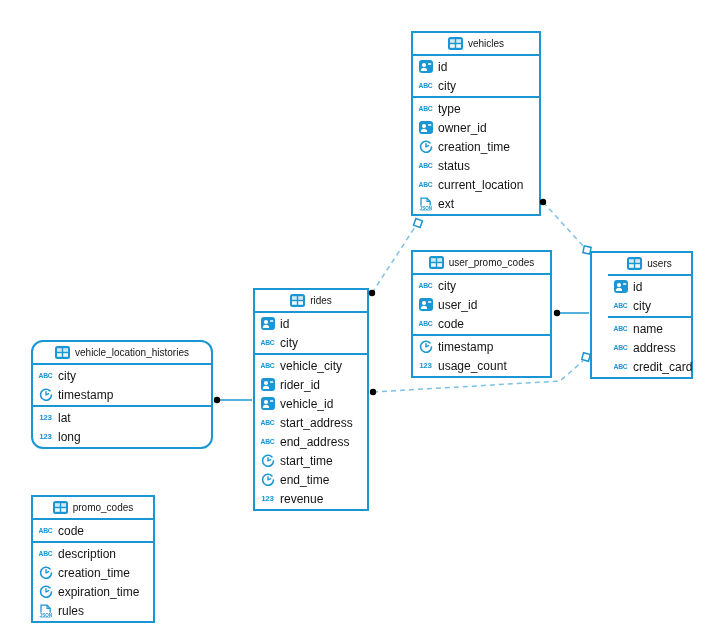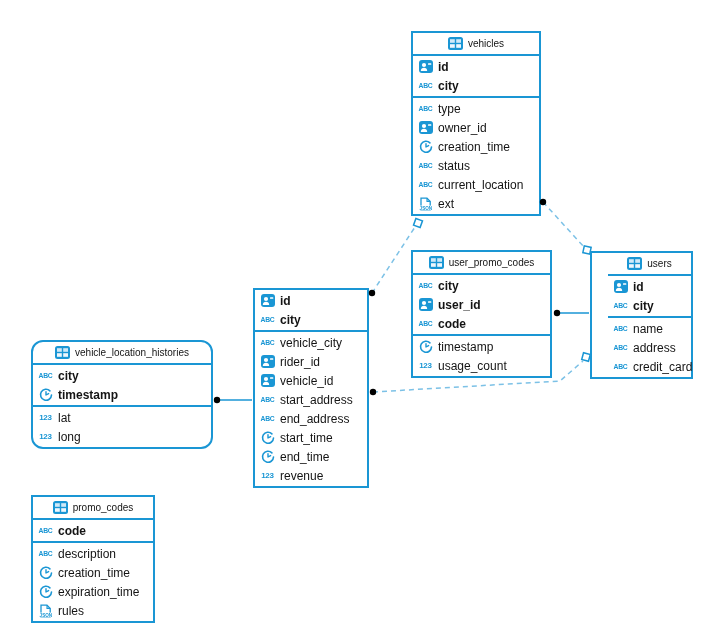--- a/index.html
+++ b/index.html
@@ -19,21 +19,21 @@
     height:21px;display:flex;align-items:center;justify-content:center;gap:5px;
     border-bottom:2px solid var(--accent);
     font-size:10px;white-space:nowrap;
   }
   .section-keys{padding:1px 0;border-bottom:2px solid var(--accent);}
   .section-cols{padding:1px 0;}
   .row{
     height:19px;display:flex;align-items:center;gap:4px;
     padding:0 5px 0 4px;font-size:12px;white-space:nowrap;
   }
-  .section-keys .clabel{font-weight:700;}
+  .section-keys .clabel{font-weight:400;}
   .cicon{width:17px;min-width:17px;display:flex;align-items:center;justify-content:center;}
   .glyph{
     color:var(--accent);font-weight:800;font-size:6.8px;letter-spacing:-0.2px;
     font-family:"Liberation Sans", sans-serif;
   }
   .tname,.clabel{color:#141414;}
   .edge-solid{stroke:var(--accent);stroke-width:1.5;fill:none;}
   .edge-dashed{stroke:var(--accent-light);stroke-width:1.5;fill:none;stroke-dasharray:5 4;}
   .edge-dot{fill:var(--dot);}
   .edge-square{fill:#fff;stroke:var(--accent);stroke-width:1.5;}
@@ -254,20 +254,32 @@
         </div>
         <div class="row">
           <span class="cicon">
             <span class="glyph">ABC</span>
           </span>
           <span class="clabel">credit_card</span>
         </div>
       </div>
     </div>
     <div class="table" style="left: 253px; top: 288px; width: 116px;">
+      <div class="thead">
+        <span style="display:flex">
+          <svg width="15" height="13" viewBox="0 0 15 13">
+            <rect x="0" y="0" width="15" height="13" rx="2.5" fill="#1a96d4"></rect>
+            <rect x="2" y="2.2" width="4.8" height="3.6" fill="#cfe9f8"></rect>
+            <rect x="8.2" y="2.2" width="4.8" height="3.6" fill="#cfe9f8"></rect>
+            <rect x="2" y="7.2" width="4.8" height="3.6" fill="#eef7fd"></rect>
+            <rect x="8.2" y="7.2" width="4.8" height="3.6" fill="#eef7fd"></rect>
+          </svg>
+        </span>
+        <span class="tname">rides</span>
+      </div>
       <div class="section-keys">
         <div class="row">
           <span class="cicon">
             <svg width="14" height="13" viewBox="0 0 14 13">
               <rect x="0" y="0" width="14" height="13" rx="3" fill="#1a96d4"></rect>
               <circle cx="5" cy="5" r="2.1" fill="#fff"></circle>
               <path d="M1.8 11 C1.8 8.7 3.2 7.7 5 7.7 C6.8 7.7 8.2 8.7 8.2 11 Z" fill="#fff"></path>
               <rect x="9" y="3.2" width="3.3" height="1.6" rx="0.5" fill="#fff"></rect>
             </svg>
           </span>

